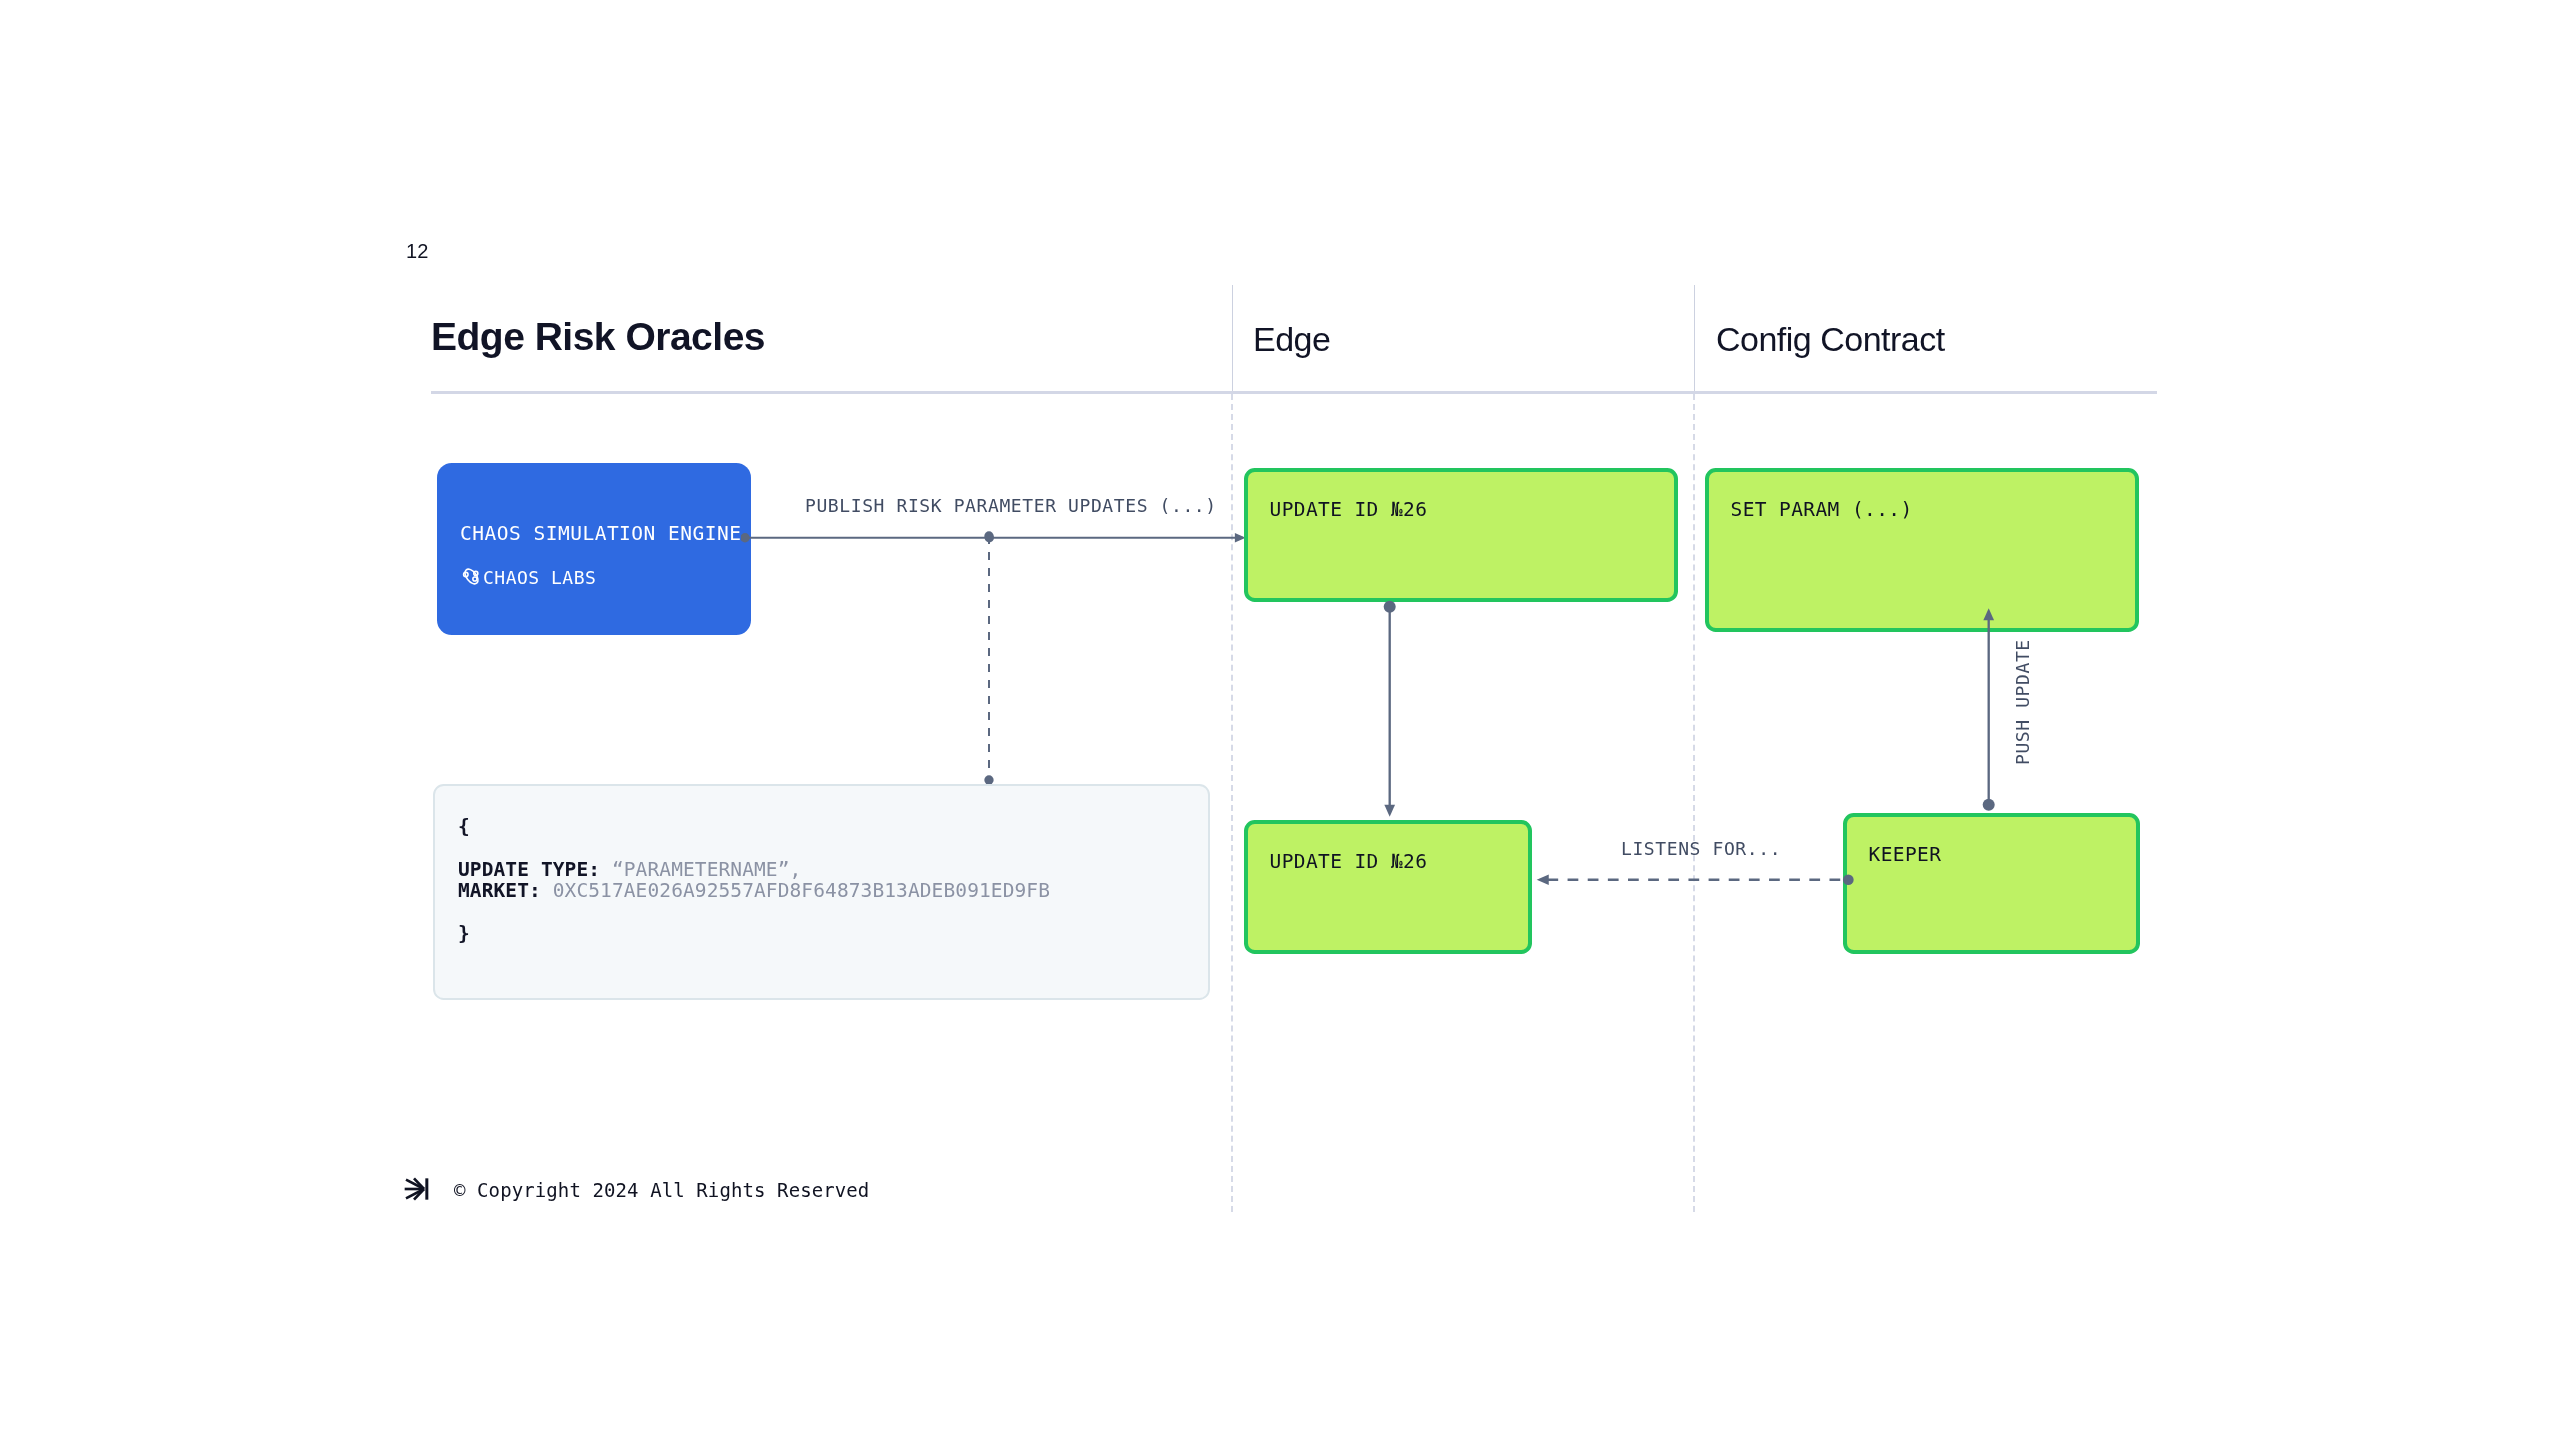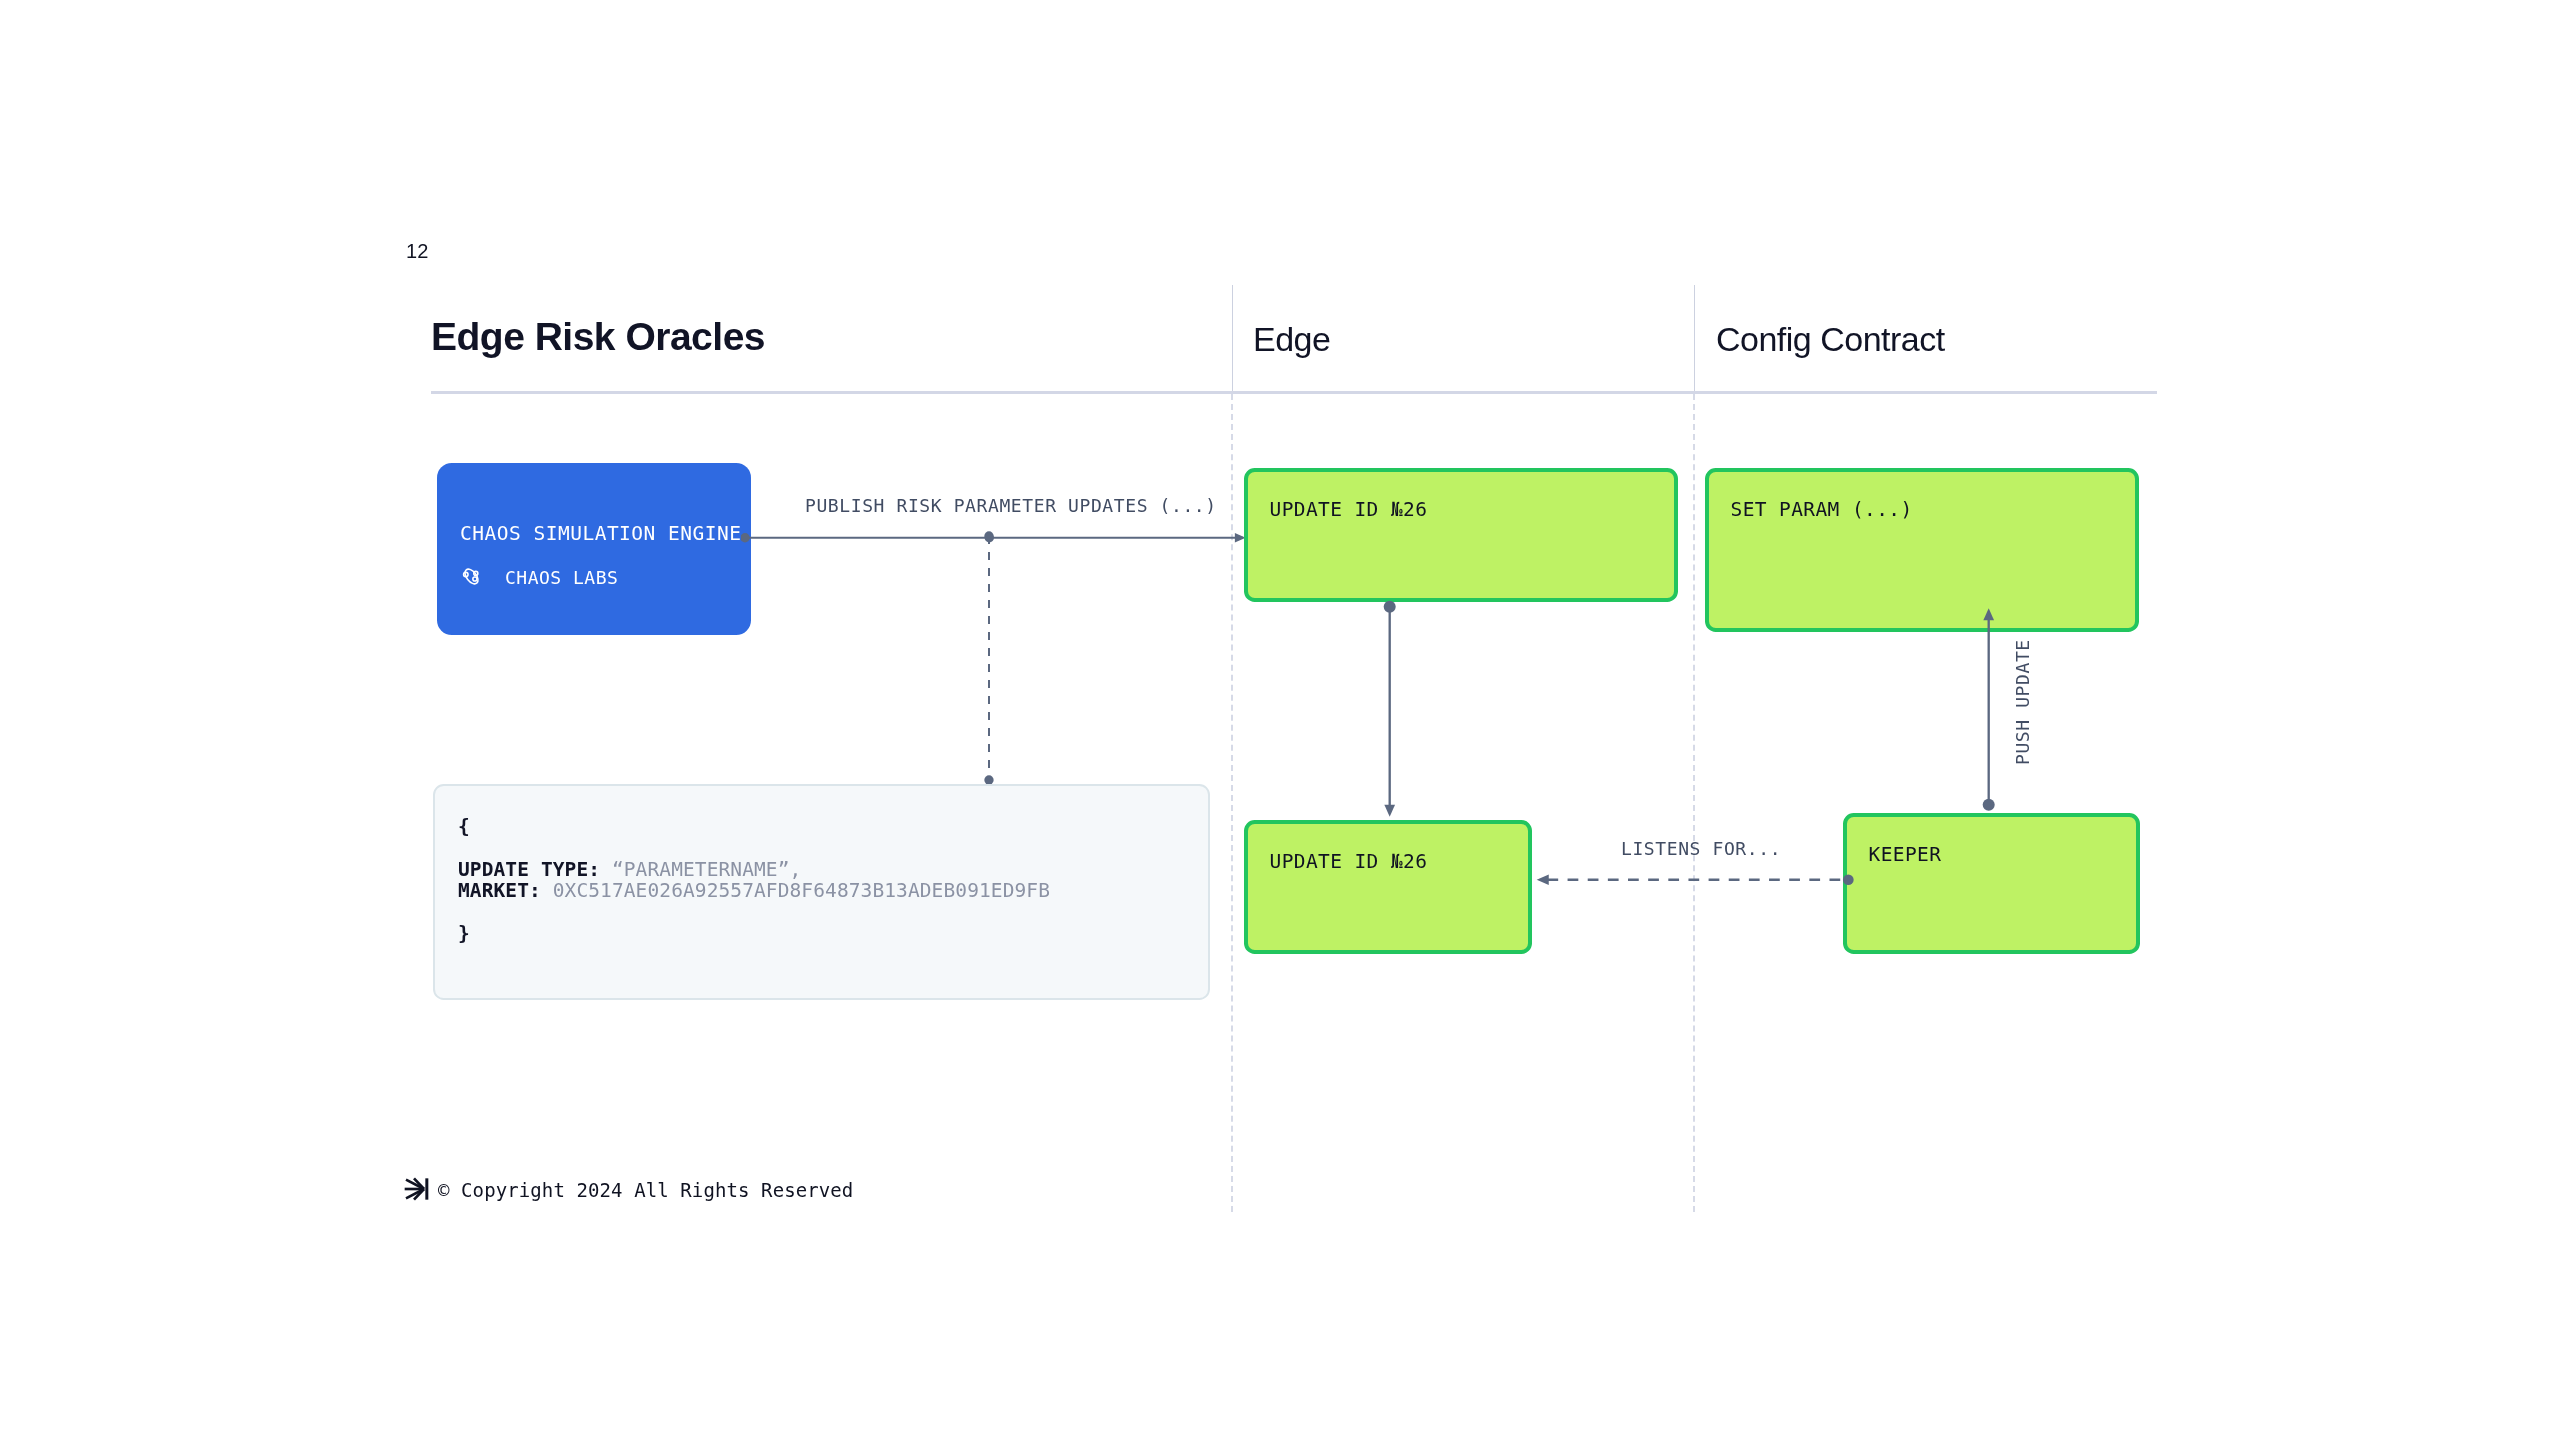--- a/index.html
+++ b/index.html
@@ -103,21 +103,21 @@
     letter-spacing: 0.5px;
     color: #ffffff;
     white-space: nowrap;
   }
   .node-primary .brand {
     position: absolute;
     left: 23px;
     top: 102px;
     display: flex;
     align-items: center;
-    gap: 22px;
+    gap: 0;
   }
   .node-primary .brand .brand-text {
     font-family: "DejaVu Sans Mono", monospace;
     font-size: 18px;
     letter-spacing: 0.5px;
     color: #ffffff;
     white-space: nowrap;
   }
 
   
@@ -167,21 +167,21 @@
     transform: rotate(-90deg);
   }
 
   
   .footer {
     position: absolute;
     left: 402px;
     top: 1173px;
     display: flex;
     align-items: center;
-    gap: 4px;
+    gap: 20px;
   }
   .footer-text {
     font-family: "DejaVu Sans Mono", monospace;
     font-size: 19px;
     color: #101322;
     letter-spacing: 0.1px;
     white-space: nowrap;
   }
 </style>
 </head>

